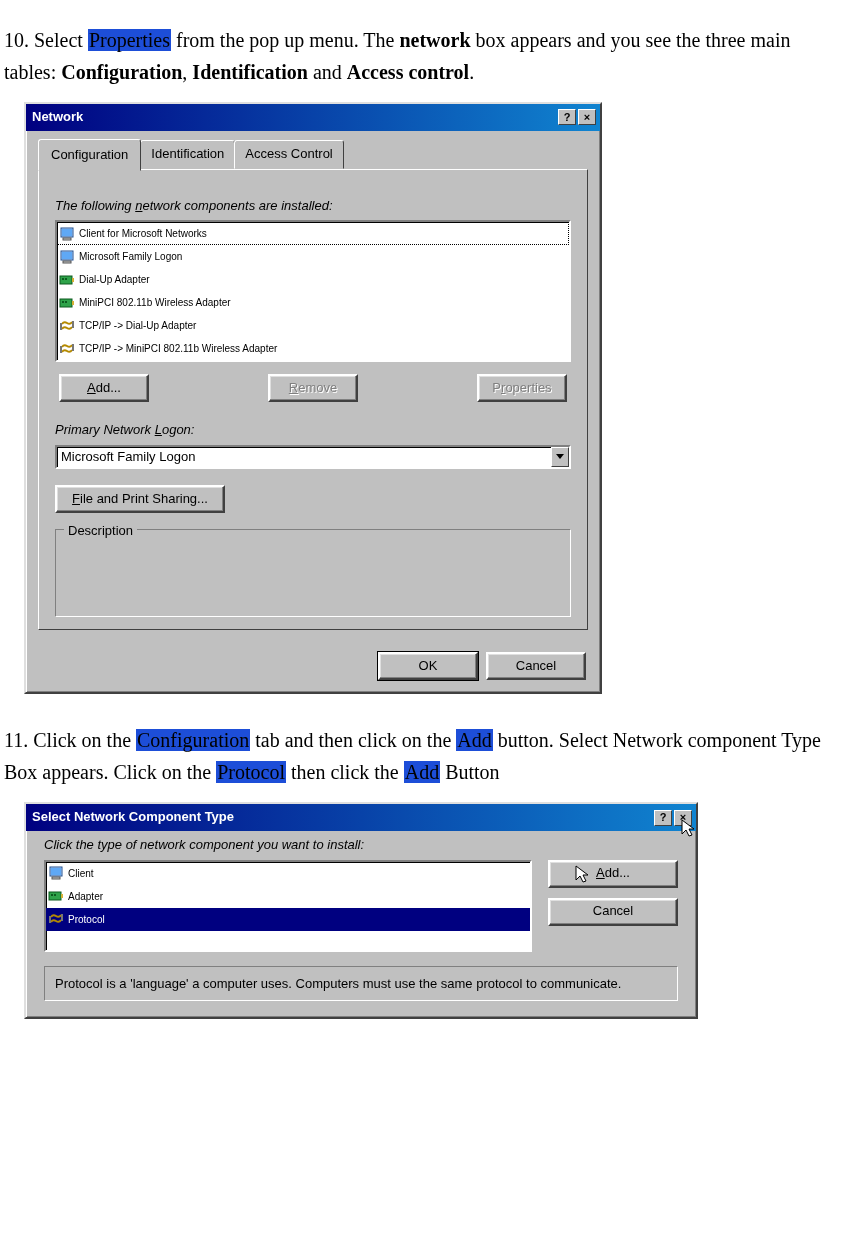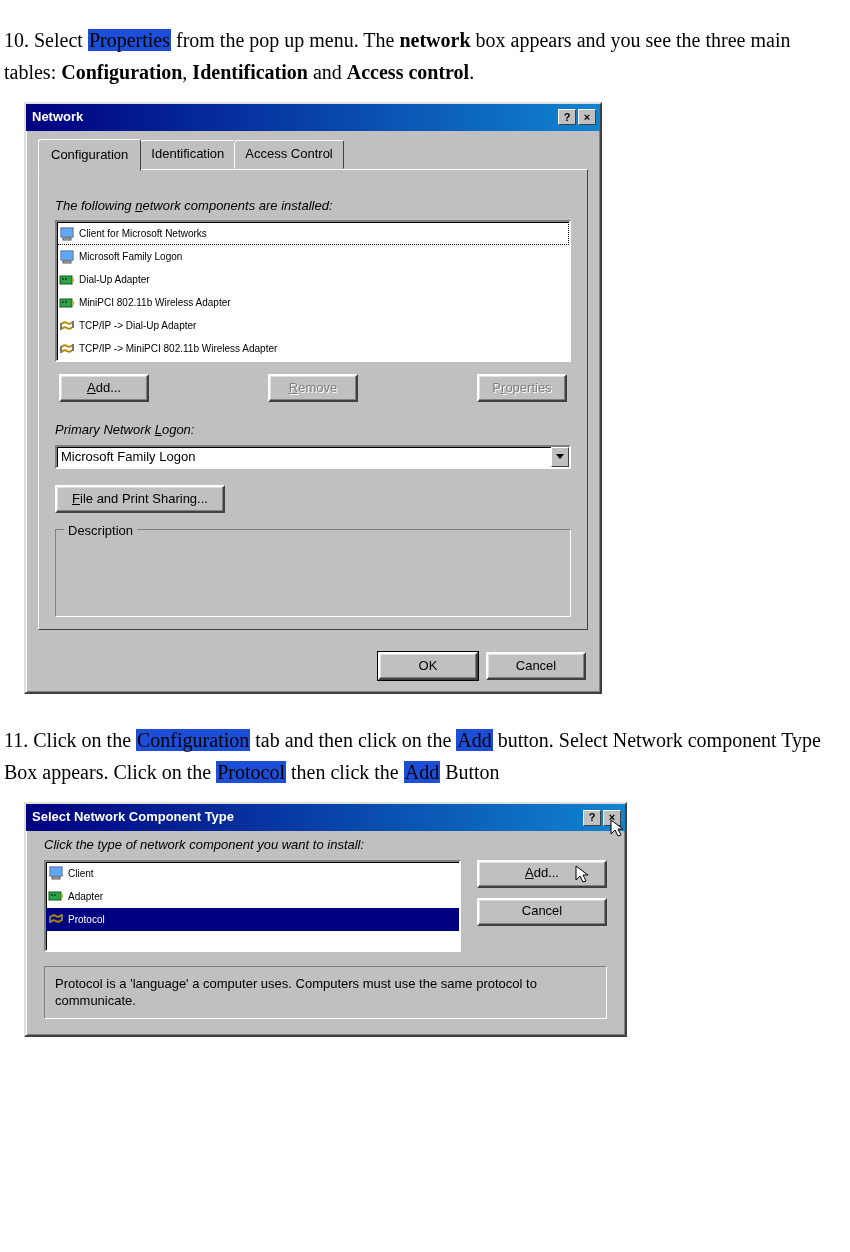--- a/index.html
+++ b/index.html
@@ -150,21 +150,21 @@
     justify-content: flex-end;
     gap: 8px;
     padding: 10px 14px 12px 14px;
   }
   .btn.default { box-shadow: 0 0 0 1px #000, inset -1px -1px 0 #808080, inset 1px 1px 0 #dfdfdf; }
 
   .cursor-svg { position: absolute; width: 20px; height: 20px; pointer-events: none; }
 
   
   #dlg1 { width: 578px; }
-  #dlg2 { width: 603px; }
+  #dlg2 { width: 674px; }
   #dlg2 .body { padding: 4px 18px 16px 18px; }
   #dlg2 .cols { display: flex; gap: 16px; }
   #dlg2 .leftcol { flex: 1; }
   #dlg2 .rightcol { width: 130px; display: flex; flex-direction: column; gap: 10px; }
 
   .descbox {
     background: #c0c0c0;
     border: 1px solid;
     border-color: #808080 #fff #fff #808080;
     padding: 8px 10px;

